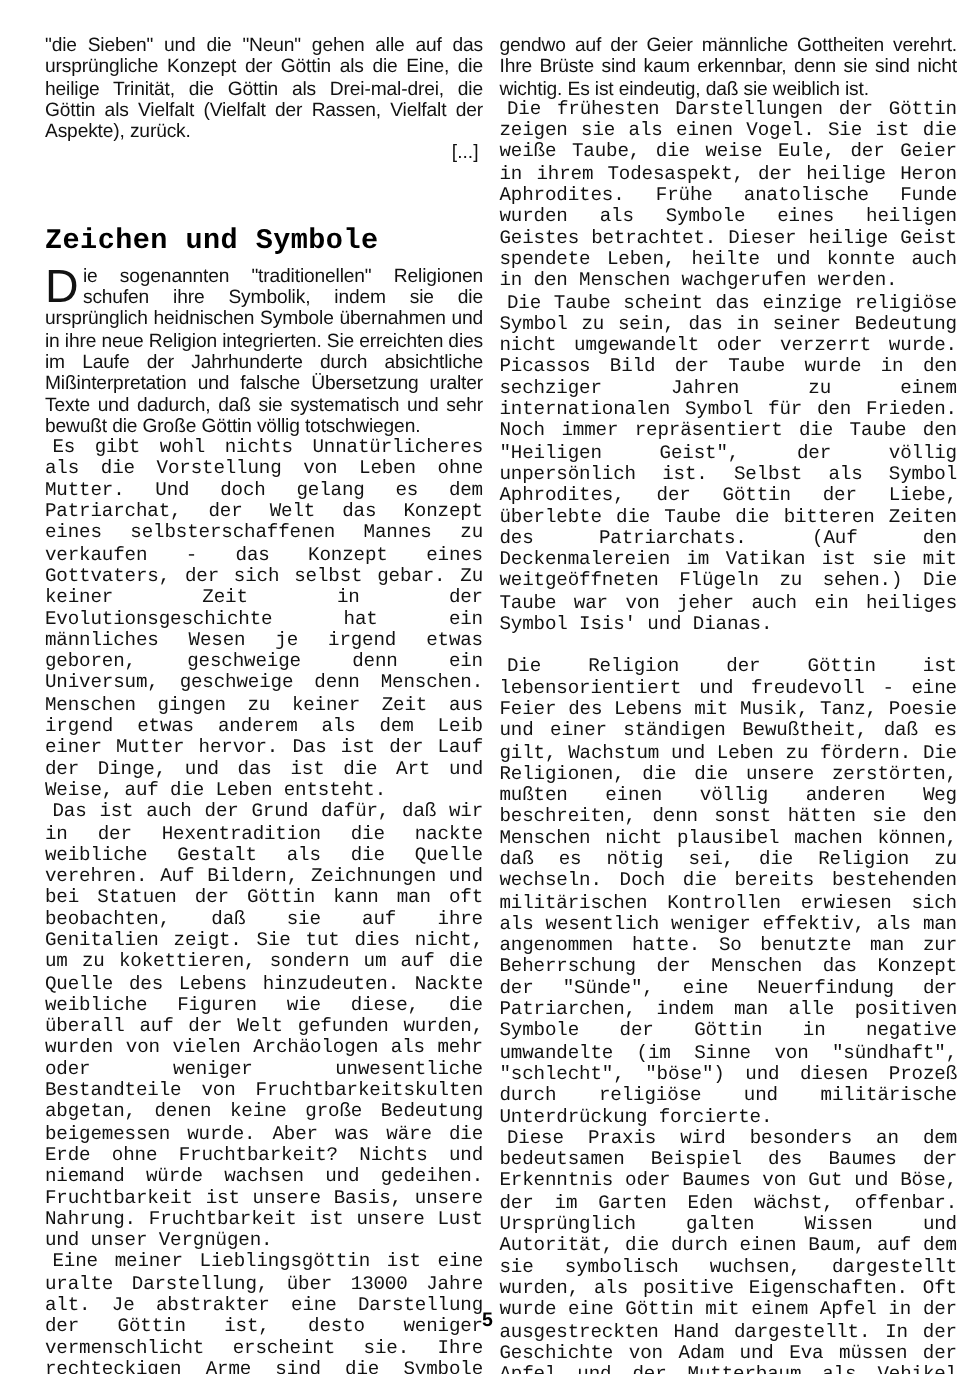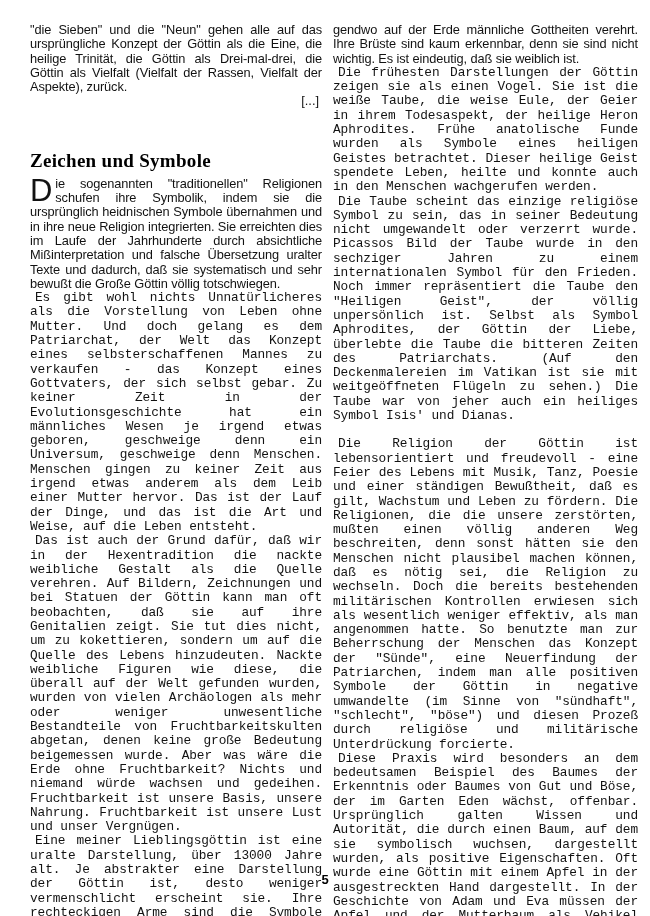--- a/index.html
+++ b/index.html
@@ -39,21 +39,21 @@
   .ellipsis {
     font-size: 12.8px;
     line-height: 14.3px;
     text-align: right;
     padding-right: 3px;
     color: #121212;
   }
 
   .heading {
     margin: 41px 0 6px 0;
-    font-family: Liberation Serif, serif;
+    font-family: Liberation Mono, monospace;
     font-size: 19px;
     line-height: 21px;
     font-weight: bold;
     letter-spacing: 0.3px;
     color: #000000;
   }
 
   .dropcap {
     float: left;
     font-size: 31px;
@@ -84,21 +84,21 @@
     <div class="col col-left">
         <p class="para">"die Sieben" und die "Neun" gehen alle auf das ursprüngliche Konzept der Göttin als die Eine, die heilige Trinität, die Göttin als Drei-mal-drei, die Göttin als Vielfalt (Vielfalt der Rassen, Vielfalt der Aspekte), zurück.</p>
         <div class="ellipsis">[...]</div>
         <h2 class="heading">Zeichen und Symbole</h2>
         <p class="para"><span class="dropcap">D</span>ie sogenannten "traditionellen" Religionen schufen ihre Symbolik, indem sie die ursprünglich heidnischen Symbole übernahmen und in ihre neue Religion integrierten. Sie erreichten dies im Laufe der Jahrhunderte durch absichtliche Mißinterpretation und falsche Übersetzung uralter Texte und dadurch, daß sie systematisch und sehr bewußt die Große Göttin völlig totschwiegen.</p>
         <p class="para indent">Es gibt wohl nichts Unnatürlicheres als die Vorstellung von Leben ohne Mutter. Und doch gelang es dem Patriarchat, der Welt das Konzept eines selbsterschaffenen Mannes zu verkaufen - das Konzept eines Gottvaters, der sich selbst gebar. Zu keiner Zeit in der Evolutionsgeschichte hat ein männliches Wesen je irgend etwas geboren, geschweige denn ein Universum, geschweige denn Menschen. Menschen gingen zu keiner Zeit aus irgend etwas anderem als dem Leib einer Mutter hervor. Das ist der Lauf der Dinge, und das ist die Art und Weise, auf die Leben entsteht.</p>
         <p class="para indent">Das ist auch der Grund dafür, daß wir in der Hexentradition die nackte weibliche Gestalt als die Quelle verehren. Auf Bildern, Zeichnungen und bei Statuen der Göttin kann man oft beobachten, daß sie auf ihre Genitalien zeigt. Sie tut dies nicht, um zu kokettieren, sondern um auf die Quelle des Lebens hinzudeuten. Nackte weibliche Figuren wie diese, die überall auf der Welt gefunden wurden, wurden von vielen Archäologen als mehr oder weniger unwesentliche Bestandteile von Fruchtbarkeitskulten abgetan, denen keine große Bedeutung beigemessen wurde. Aber was wäre die Erde ohne Fruchtbarkeit? Nichts und niemand würde wachsen und gedeihen. Fruchtbarkeit ist unsere Basis, unsere Nahrung. Fruchtbarkeit ist unsere Lust und unser Vergnügen.</p>
         <p class="para indent">Eine meiner Lieblingsgöttin ist eine uralte Darstellung, über 13000 Jahre alt. Je abstrakter eine Darstellung der Göttin ist, desto weniger vermenschlicht erscheint sie. Ihre rechteckigen Arme sind die Symbole ihrer Manifestation. Das Loch in ihren Beinen ist das Universum. Zu der Zeit, als sie von liebevollen Händen geschaffen wurde, wurden nir-</p>
       </div>
     <div class="col col-right">
-        <p class="para">gendwo auf der Erde männliche Gottheiten verehrt. Ihre Brüste sind kaum erkennbar, denn sie sind nicht wichtig. Es ist eindeutig, daß sie weiblich ist.</p>
+        <p class="para">gendwo auf der Geier männliche Gottheiten verehrt. Ihre Brüste sind kaum erkennbar, denn sie sind nicht wichtig. Es ist eindeutig, daß sie weiblich ist.</p>
         <p class="para indent">Die frühesten Darstellungen der Göttin zeigen sie als einen Vogel. Sie ist die weiße Taube, die weise Eule, der Geier in ihrem Todesaspekt, der heilige Heron Aphrodites. Frühe anatolische Funde wurden als Symbole eines heiligen Geistes betrachtet. Dieser heilige Geist spendete Leben, heilte und konnte auch in den Menschen wachgerufen werden.</p>
         <p class="para indent">Die Taube scheint das einzige religiöse Symbol zu sein, das in seiner Bedeutung nicht umgewandelt oder verzerrt wurde. Picassos Bild der Taube wurde in den sechziger Jahren zu einem internationalen Symbol für den Frieden. Noch immer repräsentiert die Taube den "Heiligen Geist", der völlig unpersönlich ist. Selbst als Symbol Aphrodites, der Göttin der Liebe, überlebte die Taube die bitteren Zeiten des Patriarchats. (Auf den Deckenmalereien im Vatikan ist sie mit weitgeöffneten Flügeln zu sehen.) Die Taube war von jeher auch ein heiliges Symbol Isis' und Dianas.</p>
         <div class="spacer"></div>
         <p class="para indent">Die Religion der Göttin ist lebensorientiert und freudevoll - eine Feier des Lebens mit Musik, Tanz, Poesie und einer ständigen Bewußtheit, daß es gilt, Wachstum und Leben zu fördern. Die Religionen, die die unsere zerstörten, mußten einen völlig anderen Weg beschreiten, denn sonst hätten sie den Menschen nicht plausibel machen können, daß es nötig sei, die Religion zu wechseln. Doch die bereits bestehenden militärischen Kontrollen erwiesen sich als wesentlich weniger effektiv, als man angenommen hatte. So benutzte man zur Beherrschung der Menschen das Konzept der "Sünde", eine Neuerfindung der Patriarchen, indem man alle positiven Symbole der Göttin in negative umwandelte (im Sinne von "sündhaft", "schlecht", "böse") und diesen Prozeß durch religiöse und militärische Unterdrückung forcierte.</p>
         <p class="para indent">Diese Praxis wird besonders an dem bedeutsamen Beispiel des Baumes der Erkenntnis oder Baumes von Gut und Böse, der im Garten Eden wächst, offenbar. Ursprünglich galten Wissen und Autorität, die durch einen Baum, auf dem sie symbolisch wuchsen, dargestellt wurden, als positive Eigenschaften. Oft wurde eine Göttin mit einem Apfel in der ausgestreckten Hand dargestellt. In der Geschichte von Adam und Eva müssen der Apfel und der Mutterbaum als Vehikel dienen, um Betrug, Schande und eine schamvolle</p>
       </div>
   </div>
   <div class="page-number">5</div>
 </div>
 

